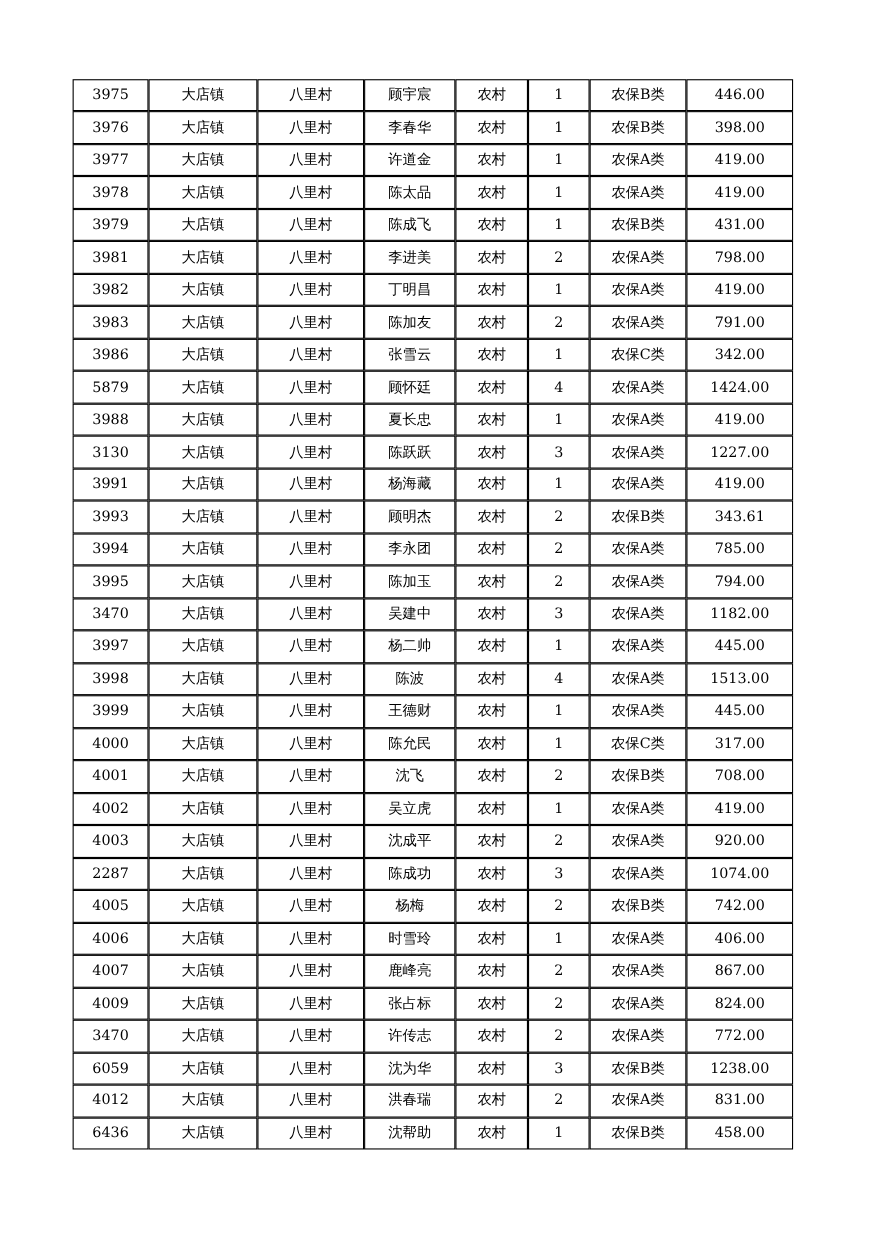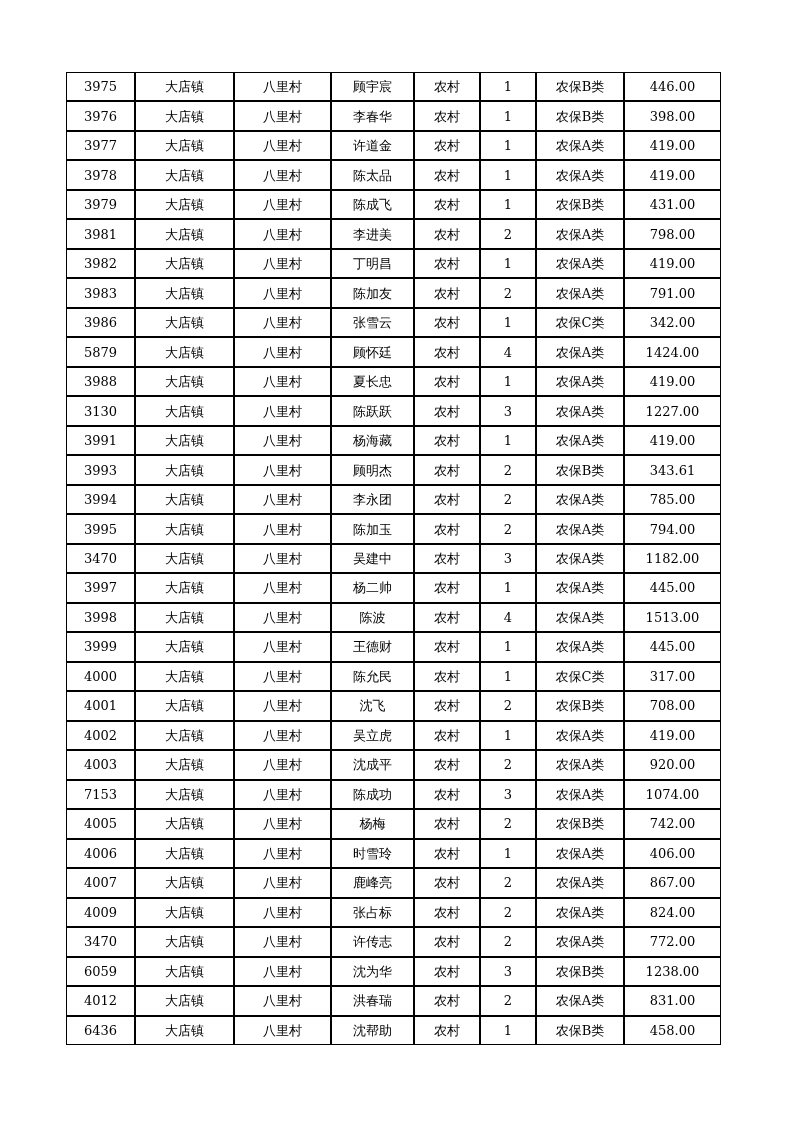--- a/index.html
+++ b/index.html
@@ -301,21 +301,21 @@
           <td>4003</td>
           <td>大店镇</td>
           <td>八里村</td>
           <td>沈成平</td>
           <td>农村</td>
           <td>2</td>
           <td>农保A类</td>
           <td>920.00</td>
         </tr>
         <tr>
-          <td>7153</td>
+          <td>2287</td>
           <td>大店镇</td>
           <td>八里村</td>
           <td>陈成功</td>
           <td>农村</td>
           <td>3</td>
           <td>农保A类</td>
           <td>1074.00</td>
         </tr>
         <tr>
           <td>4005</td>

